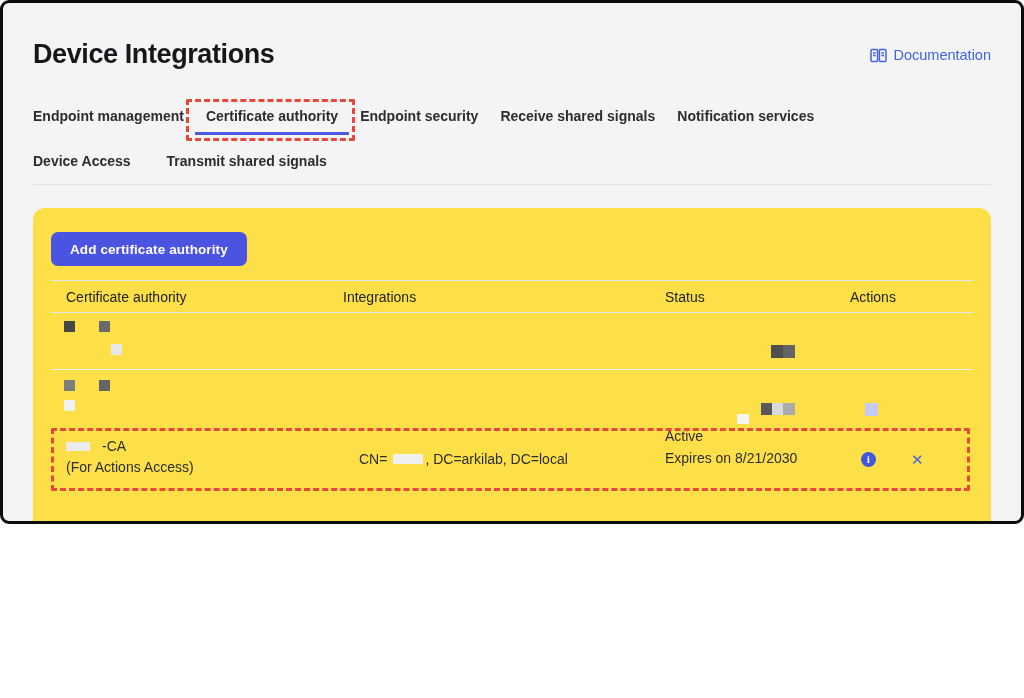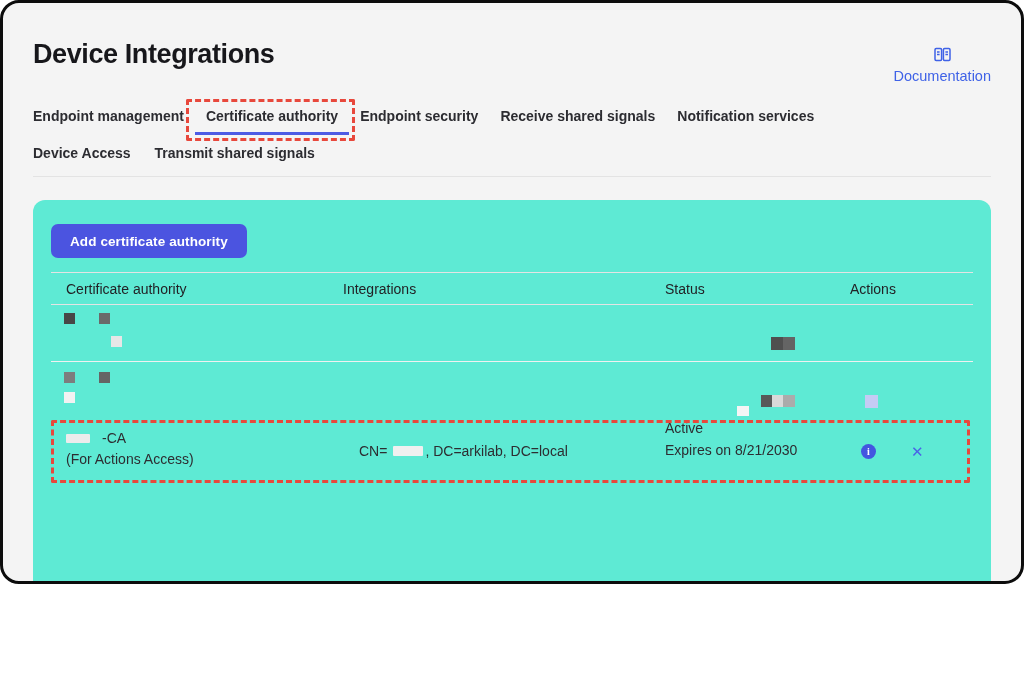--- a/index.html
+++ b/index.html
@@ -1,39 +1,39 @@
 <!DOCTYPE html>
 <html><head>
 <meta charset="utf-8">
 <style>
   * { box-sizing: border-box; margin: 0; padding: 0; }
   html,body { width:1024px; height:698px; }
   body { font-family: "Liberation Sans", "DejaVu Sans", sans-serif; background:#fff; }
   .frame {
-    position:absolute; left:0; top:0; width:1024px; height:584px;
-    border:3px solid #0c0c0c; border-radius:19px; background:#f4f4f4;
+    position:absolute; left:0; top:0; width:1024px; height:524px;
+    border:3px solid #0c0c0c; border-radius:9px; background:#f4f4f4;
     padding:0 30px; overflow:hidden;
   }
   
   .page-title { padding-top:36px; font-size:27px; font-weight:700; color:#17171b; letter-spacing:-0.4px; }
   .doc-link {
     position:absolute; top:44px; right:30px; display:flex; align-items:center; gap:6px;
-    color:#3f62e7; font-size:14.5px; cursor:pointer; text-decoration:none;flex-direction:column;
+    color:#3f62e7; font-size:14.5px; cursor:pointer; text-decoration:none;
   }
   .doc-link svg { display:block; }
   
   .tabs-row1 { display:flex; gap:22px; margin-top:38px; align-items:center; }
-  .tabs-row2 { display:flex; gap:24px; margin-top:21px; align-items:center; }
+  .tabs-row2 { display:flex; gap:36px; margin-top:29px; align-items:center; }
   .tab { font-size:14px; font-weight:700; color:#2c2c31; white-space:nowrap; cursor:pointer; position:relative; }
   .tab.active .underline { position:absolute; left:-11px; right:-11px; bottom:-11px; height:3px; background:#4d5be4; }
   .tab.active .redbox { position:absolute; left:-20px; right:-17px; top:-9px; bottom:-17px;
     border:3px dashed #e8483c; border-radius:2px; pointer-events:none; }
   .tabs-divider { height:1px; background:#e3e3e3; margin-top:15px; }
   
-  .card { margin-top:23px; background:#5eead4; border-radius:12px; height:479px; padding:24px 18px 0 18px; }
+  .card { margin-top:23px; background:#fde047; border-radius:12px; height:479px; padding:24px 18px 0 18px; }
   .add-btn {
     display:inline-block; background:#4b54e0; color:#fff; font-family:inherit;
     font-size:13.5px; font-weight:700; border:none; border-radius:7px;
     height:34px; padding:0 19px; cursor:pointer; letter-spacing:0.1px;
   }
   
   .table { margin-top:14px; }
   .trow { display:grid; grid-template-columns:277px 322px 185px 1fr; position:relative; }
   .cell { padding-left:15px; font-size:14px; color:#2d2d31; }
   .thead { border-top:1px solid #e4e4e4; border-bottom:1px solid #e4e4e4; height:33px; align-items:center; }

